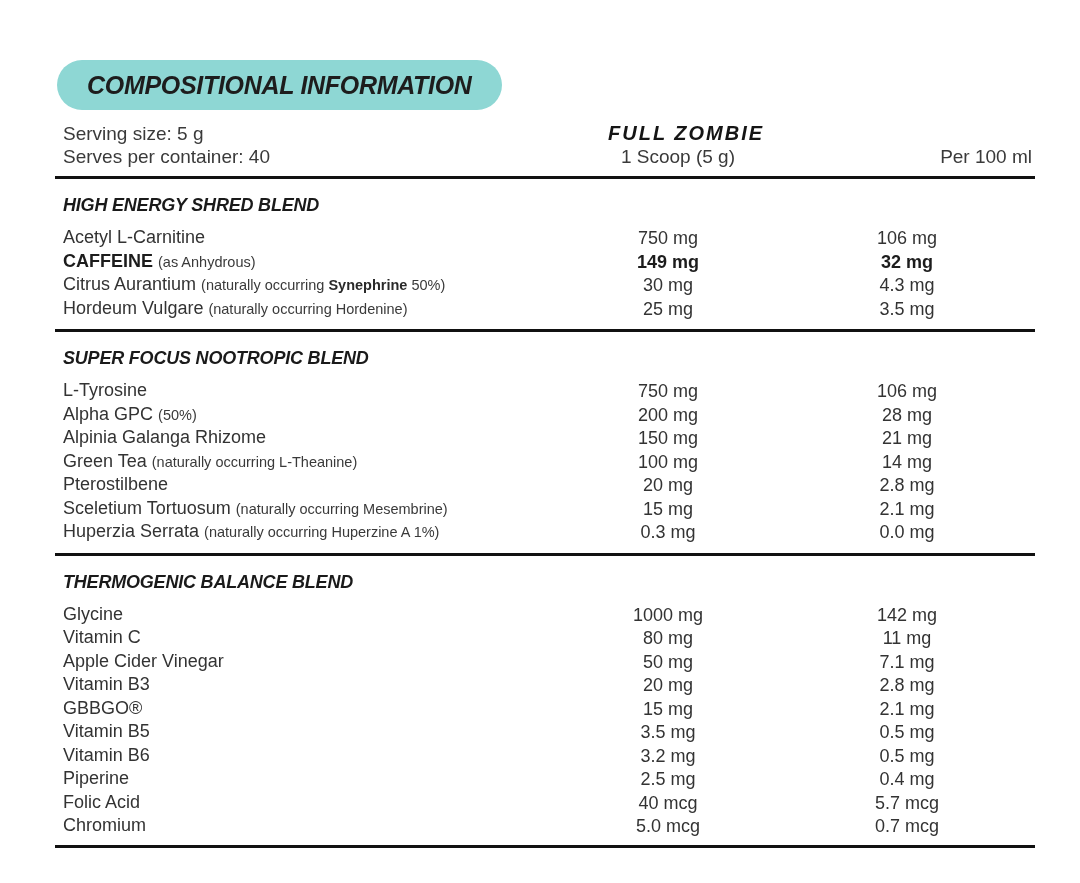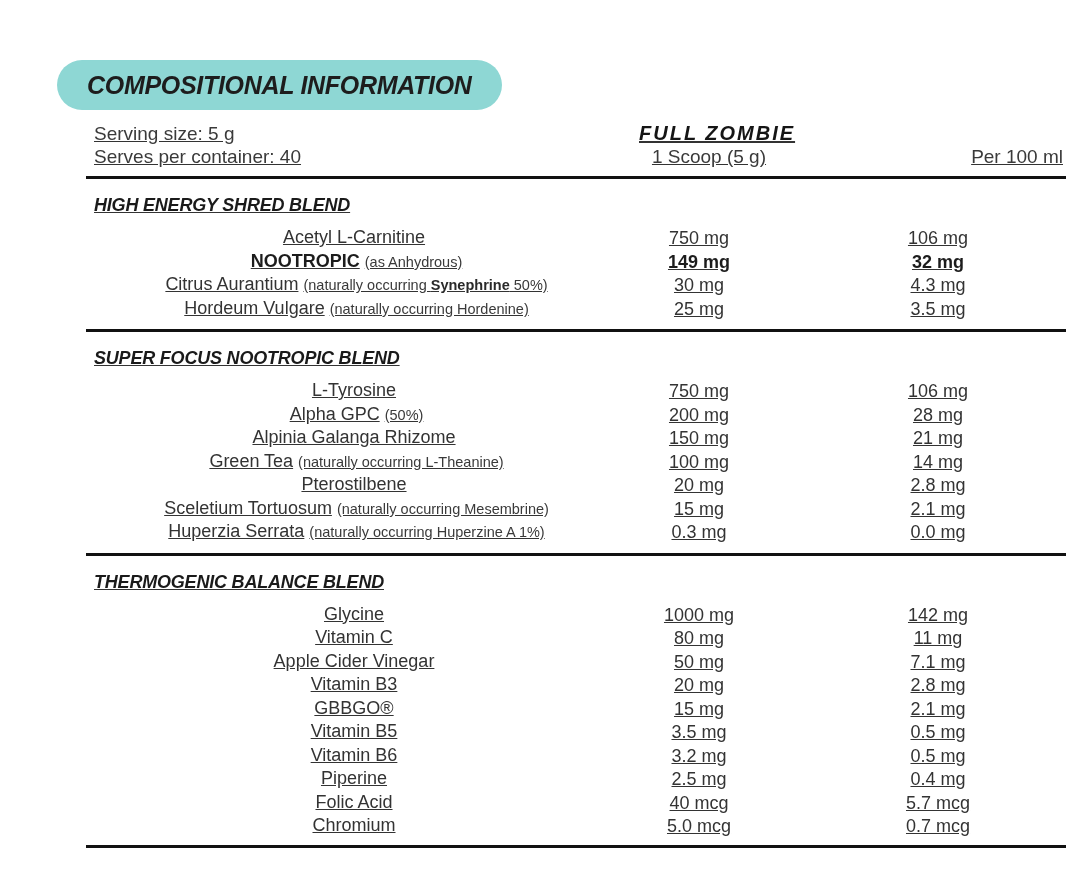--- a/index.html
+++ b/index.html
@@ -20,21 +20,21 @@
     padding: 0 30px;
     line-height: 50px;
     height: 50px;
     font-size: 25px;
     font-weight: bold;
     font-style: italic;
     letter-spacing: -0.3px;
     color: #1d1d1d;
     white-space: nowrap;
   }
-  .inner { margin-left: 86px; width: 980px; text-decoration: underline; }
+  .inner { margin-left: 55px; width: 980px; }
   .grid3 {
     display: grid;
     grid-template-columns: 533px 160px 287px;
     align-items: end;
   }
   .header-row { margin-top: 12px; font-size: 19px; line-height: 23px; color: #3a3a3a; }
   .serving-col { padding-left: 8px; }
   .brand-col { text-align: center; padding-left: 20px; white-space: nowrap; }
   .brand {
     font-weight: bold;
@@ -55,21 +55,21 @@
     margin: 13px 0 8px 0;
     padding-left: 8px;
     font-size: 18px;
     line-height: 26px;
     font-weight: bold;
     font-style: italic;
     letter-spacing: -0.2px;
     color: #1a1a1a;
   }
   .row { line-height: 22.5px; font-size: 18px; color: #333333; }
-  .name-cell { padding-left: 8px; white-space: nowrap; text-align: center; }
+  .name-cell { padding-left: 8px; white-space: nowrap; }
   .qual { font-size: 14.5px; margin-left: 5px; color: #3a3a3a; }
   .qbold { font-weight: bold; color: #2a2a2a; }
   .v1, .v2 { text-align: center; white-space: nowrap; }
   .v2 { padding-right: 3px; padding-left: 34px; }
   .row.em .iname, .row.em .v1, .row.em .v2 { font-weight: bold; color: #1c1c1c; }
 </style>
 </head>
 <body>
 
 <div class="page">
@@ -100,21 +100,21 @@
   <div class="row grid3">
     <div class="name-cell">
       <span class="iname">Acetyl L-Carnitine</span><span class="qual"><span class="qpre"></span><span class="qbold"></span><span class="qpost"></span></span>
     </div>
     <div class="v1">750 mg</div>
     <div class="v2">106 mg</div>
   </div>
 
   <div class="row grid3 em">
     <div class="name-cell">
-      <span class="iname">NOOTROPIC</span><span class="qual"><span class="qpre">(as Anhydrous)</span><span class="qbold"></span><span class="qpost"></span></span>
+      <span class="iname">CAFFEINE</span><span class="qual"><span class="qpre">(as Anhydrous)</span><span class="qbold"></span><span class="qpost"></span></span>
     </div>
     <div class="v1">149 mg</div>
     <div class="v2">32 mg</div>
   </div>
 
   <div class="row grid3">
     <div class="name-cell">
       <span class="iname">Citrus Aurantium</span><span class="qual"><span class="qpre">(naturally occurring </span><span class="qbold">Synephrine</span><span class="qpost"> 50%)</span></span>
     </div>
     <div class="v1">30 mg</div>

